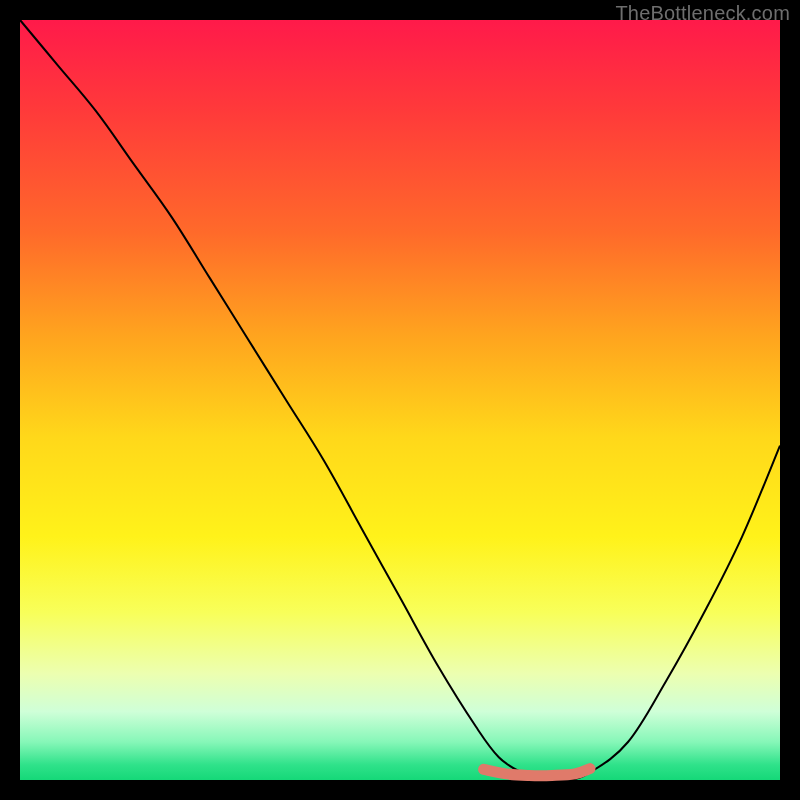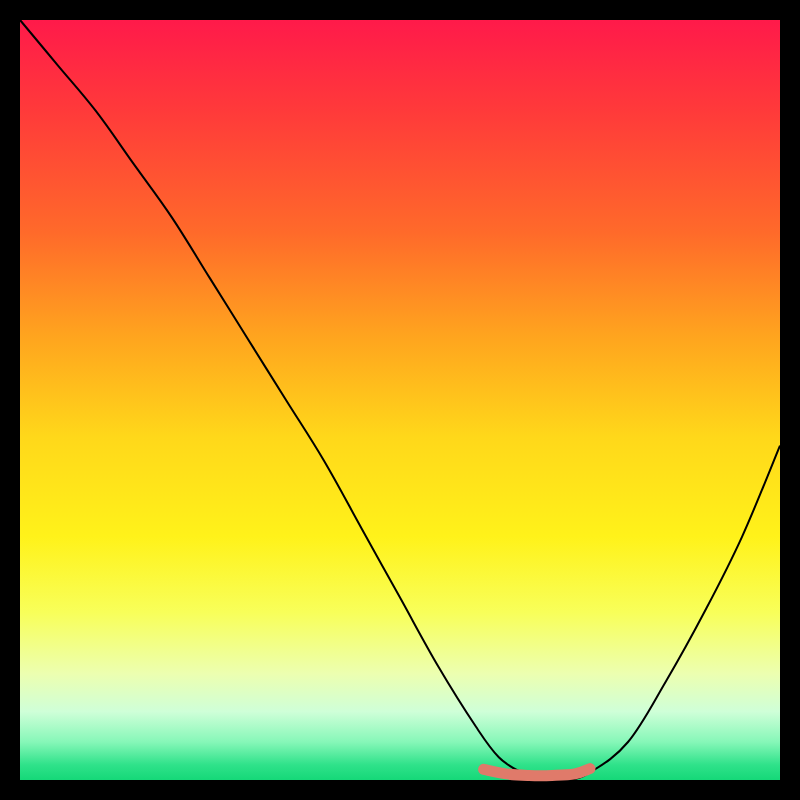--- a/index.html
+++ b/index.html
@@ -49,19 +49,20 @@
     top: 0;
     width: 760px;
     height: 760px;
     overflow: visible;
   }
 </style>
 </head>
 <body>
 
 <div class="stage">
+  <div class="watermark">TheBottleneck.com</div>
   <div class="plot-area">
     <svg class="curve" viewBox="0 0 760 760">
       <path fill="none" stroke="#000000" stroke-width="2" d="M 0 0 C 6.84 8.208000000000004 24.32 29.184000000000015 38 45.60000000000002 C 51.68 62.016000000000034 62.32 73.41600000000005 76 91.20000000000005 C 89.68 108.98400000000004 100.32 125.24799999999999 114 144.39999999999998 C 127.68 163.55199999999996 138.32 177.08 152 197.60000000000002 C 165.68 218.12000000000003 176.32 236.51199999999997 190 258.4 C 203.68 280.28799999999995 214.32 297.31200000000007 228 319.20000000000005 C 241.68 341.088 252.32 358.112 266 380 C 279.68 401.888 290.32 417.54400000000004 304 440.8 C 317.68 464.056 328.32 484.57599999999996 342 509.2 C 355.68 533.824 366.32 552.976 380 577.6 C 393.68 602.224 404.32000000000005 622.744 418.00000000000006 646 C 431.68000000000006 669.256 445.056 690.3839999999999 456 706.8 C 466.944 723.216 470.592 728.9920000000001 478.8 737.2 C 487.00800000000004 745.408 493.39200000000005 748.2959999999999 501.6 752.4 C 509.808 756.504 516.192 758.632 524.4 760 C 532.608 761.368 538.992 761.368 547.1999999999999 760 C 555.4079999999999 758.632 559.056 759.24 570 752.4 C 580.944 745.56 594.32 738.4159999999999 608 722 C 621.68 705.5840000000001 632.32 684.456 646 661.2 C 659.68 637.9440000000001 670.32 618.7919999999999 684 592.8 C 697.68 566.808 708.32 546.896 722 516.8 C 735.68 486.70399999999995 753.16 442.016 760 425.6"></path>
       <path fill="none" stroke="#e07a6a" stroke-width="11" stroke-linecap="round" d="M 463.59999999999997 749.36 C 467.70399999999995 750.1808 478.192 752.8255999999999 486.40000000000003 753.92 C 494.60800000000006 755.0144 500.9920000000001 755.1664000000001 509.20000000000005 755.44 C 517.408 755.7136 523.792 755.7136 532 755.44 C 540.208 755.1664000000001 547.9599999999999 755.1512 554.8 753.92 C 561.64 752.6887999999999 567.264 749.5576 570 748.6"></path>
     </svg>
   </div>
 </div>
 
 </body></html>

